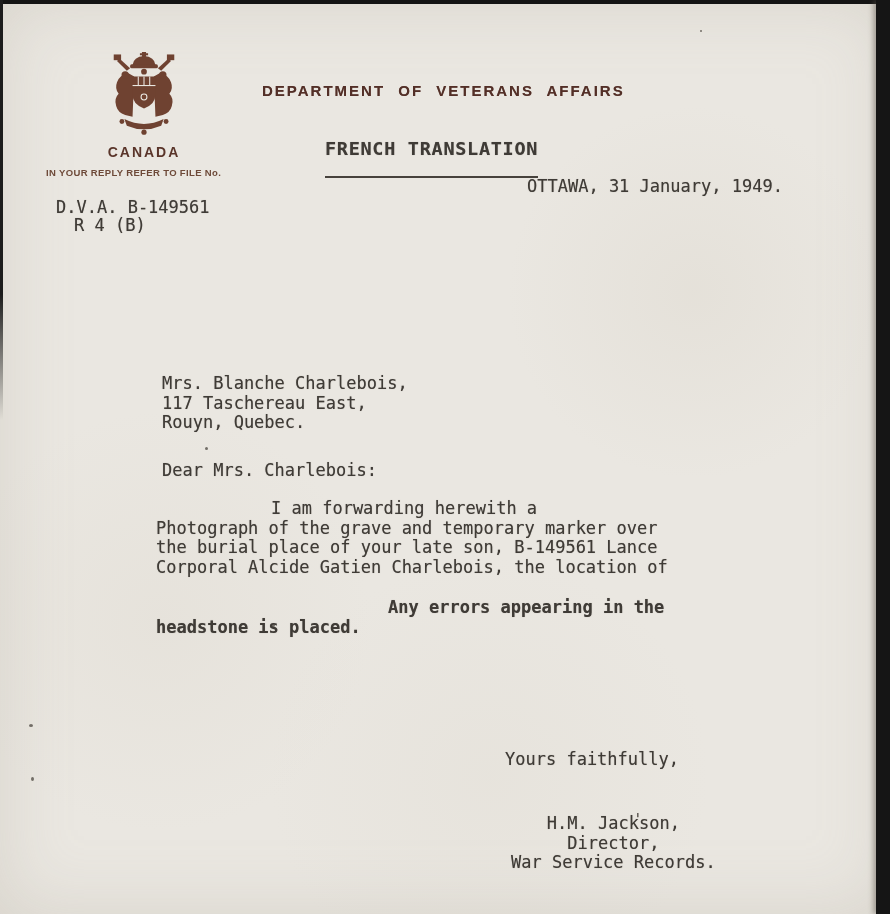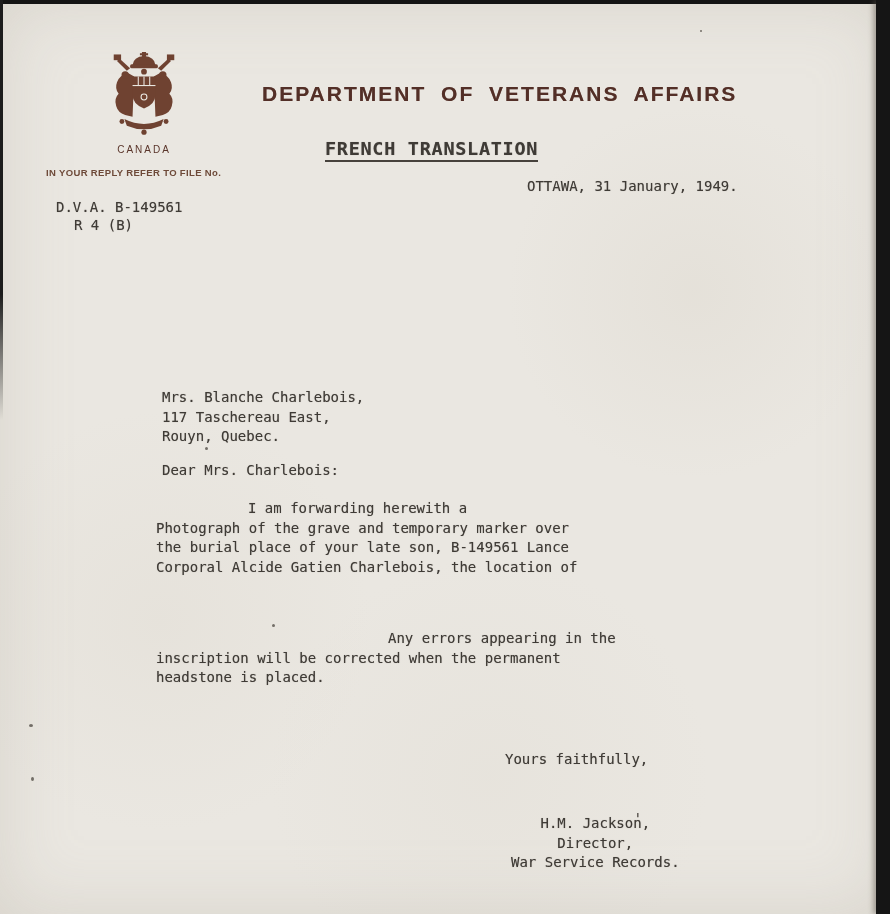--- a/index.html
+++ b/index.html
@@ -17,48 +17,48 @@
     font-family:"DejaVu Sans Mono", monospace;
     color:#3f3b36;
   }
   
   .edge-top{position:absolute;top:0;left:0;width:890px;height:4px;background:#141414;}
   .edge-right{position:absolute;top:0;right:0;width:14px;height:914px;background:#151515;box-shadow:-3px 0 5px rgba(90,84,76,.45);}
   .edge-left{position:absolute;top:0;left:0;width:3px;height:420px;background:linear-gradient(#1c1c1c 0 70%, transparent);}
   
   .crest{position:absolute;left:103px;top:52px;width:82px;text-align:center;}
   .crest svg{display:block;margin:0 auto;}
-  .crest-label{margin-top:2px;font-family:"Liberation Sans",sans-serif;font-weight:normal;font-size:10px;letter-spacing:2px;color:#5a352a;}
+  .crest-label{margin-top:2px;font-family:"Liberation Sans",sans-serif;font-weight:bold;font-size:14px;letter-spacing:2px;color:#5a352a;}
   .dept{
     position:absolute;left:262px;top:82px;
     font-family:"Liberation Sans",sans-serif;font-weight:bold;
-    font-size:21px;letter-spacing:2px;word-spacing:7px;color:#532f27;
+    font-size:15px;letter-spacing:2px;word-spacing:7px;color:#532f27;
     text-shadow:0 0 .6px rgba(83,47,39,.55);
   }
   .subject{
     position:absolute;left:325px;top:138px;
     font-size:18.5px;letter-spacing:.7px;font-weight:bold;
-    border-bottom:2px solid #47423c;padding-bottom:1px;
+    border-bottom:2px solid #47423c;padding-bottom:17px;
     text-shadow:0 0 .7px rgba(63,59,54,.5);
   }
   .file-caption{
     position:absolute;left:46px;top:167px;
     font-family:"Liberation Sans",sans-serif;font-weight:bold;
     font-size:9.5px;letter-spacing:.35px;color:#6e4a39;
   }
-  .tw{font-size:14px;line-height:19.5px;text-shadow:0 0 .7px rgba(63,59,54,.5);}
+  .tw{font-size:17px;line-height:19.5px;text-shadow:0 0 .7px rgba(63,59,54,.5);}
   .file-number{position:absolute;left:56px;top:198px;}
   .file-code{position:absolute;left:74px;top:216px;}
   .dateline{position:absolute;left:527px;top:177px;}
-  .recipient{position:absolute;left:162px;top:388px;}
+  .recipient{position:absolute;left:162px;top:374px;}
   .salutation{position:absolute;left:162px;top:461px;}
   .para1{position:absolute;left:156px;top:499px;width:600px;}
-  .para2{position:absolute;left:156px;top:629px;width:600px;}
+  .para2{position:absolute;left:156px;top:598px;width:600px;font-weight:bold;}
   .para .line{height:19.5px;white-space:pre;}
-  .indent-a{margin-left:92px;}
+  .indent-a{margin-left:115px;}
   .indent-b{margin-left:232px;}
   .closing{position:absolute;left:505px;top:702px;margin-top:48px;}
   .signature{position:absolute;left:511px;top:814px;text-align:center;}
   .signature div{height:19.5px;white-space:pre;}
   .stray-mark{position:absolute;left:633px;top:810px;font-size:16px;color:#55504a;}
   
   .speck{position:absolute;background:#55504a;border-radius:50%;opacity:.8;}
 </style>
 </head>
 <body>
@@ -120,21 +120,20 @@
 
   <div class="tw para para1">
     <div class="line indent-a">I am forwarding herewith a</div>
     <div class="line">Photograph of the grave and temporary marker over</div>
     <div class="line">the burial place of your late son, B-149561 Lance</div>
     <div class="line">Corporal Alcide Gatien Charlebois, the location of</div>
   </div>
 
   <div class="tw para para2">
     <div class="line indent-b">Any errors appearing in the</div>
-    <div class="line">inscription will be corrected when the permanent</div>
     <div class="line">headstone is placed.</div>
   </div>
 
   <div class="tw closing">Yours faithfully,</div>
 
   <div class="tw signature">
     <div>H.M. Jackson,</div>
     <div>Director,</div>
     <div>War Service Records.</div>
   </div>

